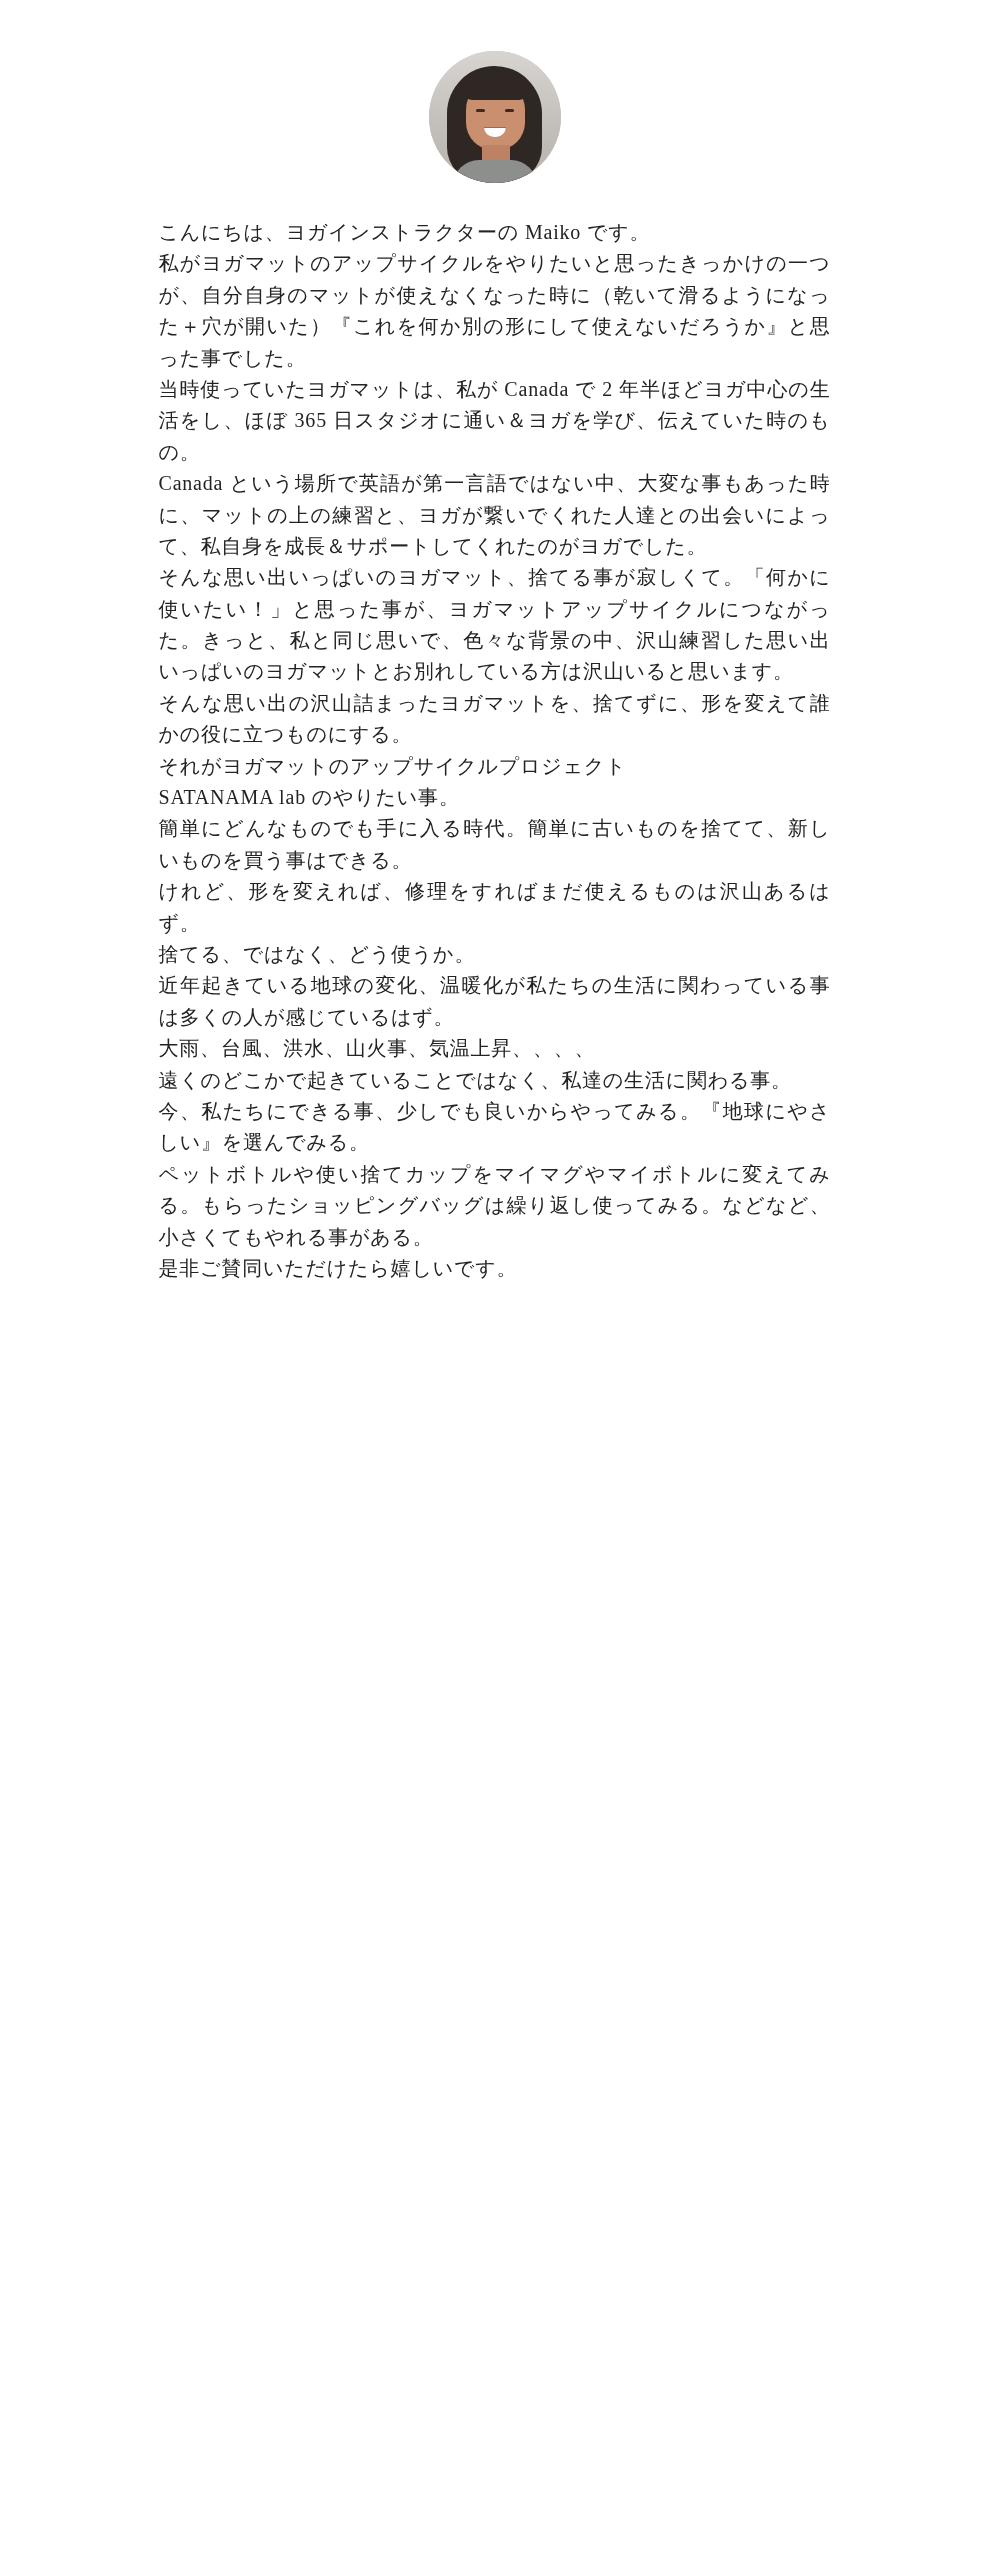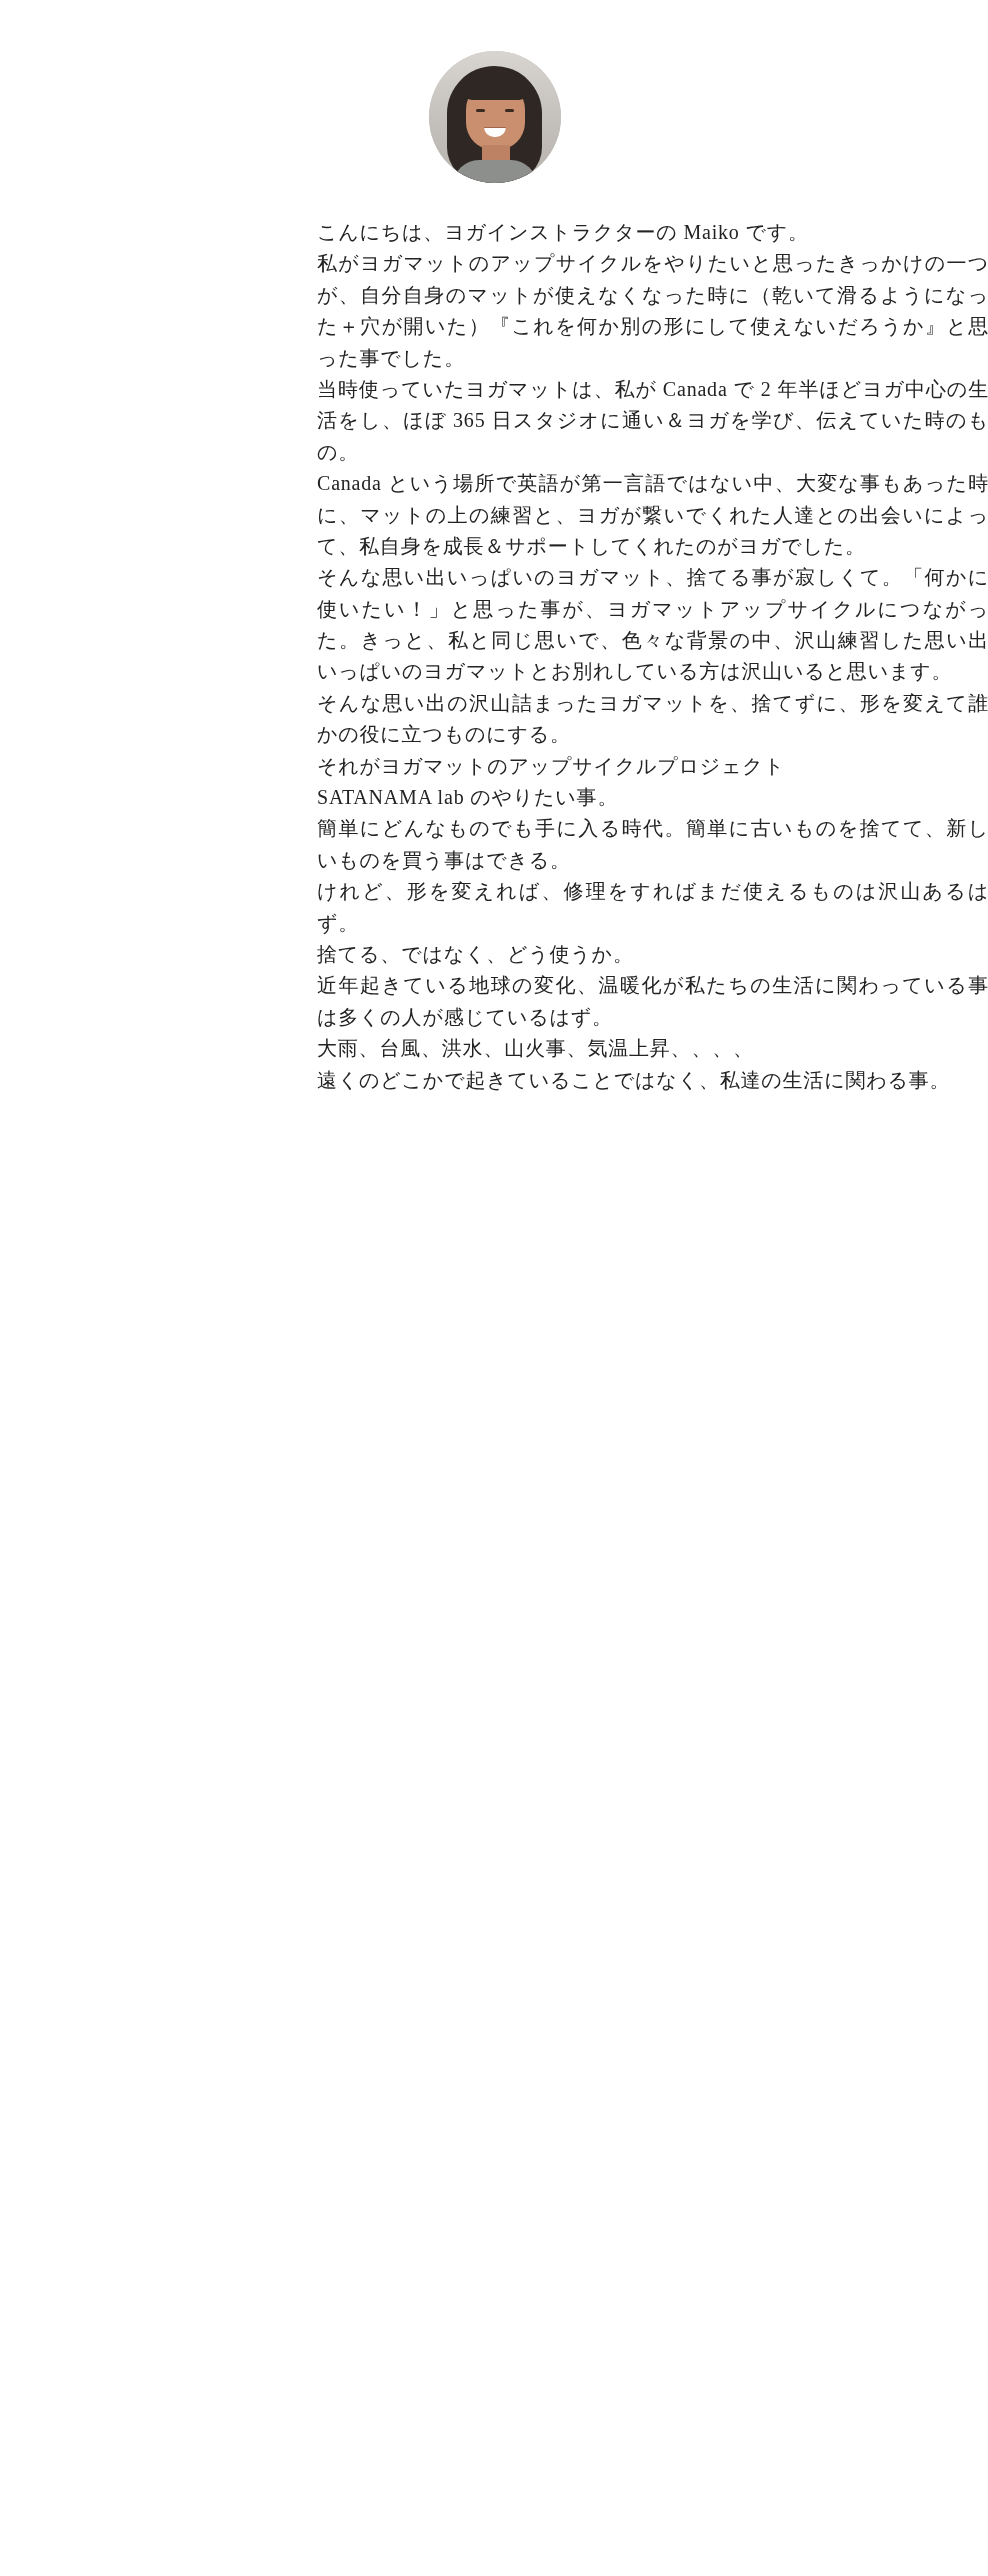--- a/index.html
+++ b/index.html
@@ -106,21 +106,21 @@
     top: 109px;
     width: 84px;
     height: 29px;
     background: #8d8f8c;
     border-radius: 26px 26px 0 0;
   }
 
   .article {
     width: 989px;
     display: flex;
-    justify-content: flex-end;
+    justify-content: center;
   }
   .article-inner {
     width: 672px;
     padding: 0 0 40px 0;
   }
   p.para {
     margin: 0;
     font-size: 20px;
     line-height: 1.57;
     letter-spacing: 0.04em;
@@ -166,17 +166,20 @@
 そんな思い出いっぱいのヨガマット、捨てる事が寂しくて。「何かに使いたい！」と思った事が、ヨガマットアップサイクルにつながった。きっと、私と同じ思いで、色々な背景の中、沢山練習した思い出いっぱいのヨガマットとお別れしている方は沢山いると思います。</p>
       <p class="para gap">そんな思い出の沢山詰まったヨガマットを、捨てずに、形を変えて誰かの役に立つものにする。
 それがヨガマットのアップサイクルプロジェクト
 SATANAMA lab のやりたい事。</p>
       <p class="para gap">簡単にどんなものでも手に入る時代。簡単に古いものを捨てて、新しいものを買う事はできる。
 けれど、形を変えれば、修理をすればまだ使えるものは沢山あるはず。
 捨てる、ではなく、どう使うか。
 近年起きている地球の変化、温暖化が私たちの生活に関わっている事は多くの人が感じているはず。
 大雨、台風、洪水、山火事、気温上昇、、、、
 遠くのどこかで起きていることではなく、私達の生活に関わる事。</p>
+      <p class="para gap">今、私たちにできる事、少しでも良いからやってみる。『地球にやさしい』を選んでみる。
+ペットボトルや使い捨てカップをマイマグやマイボトルに変えてみる。もらったショッピングバッグは繰り返し使ってみる。などなど、小さくてもやれる事がある。</p>
+      <p class="para gap">是非ご賛同いただけたら嬉しいです。</p>
     </div>
   </div>
 
 </div>
 
 
 </body></html>

